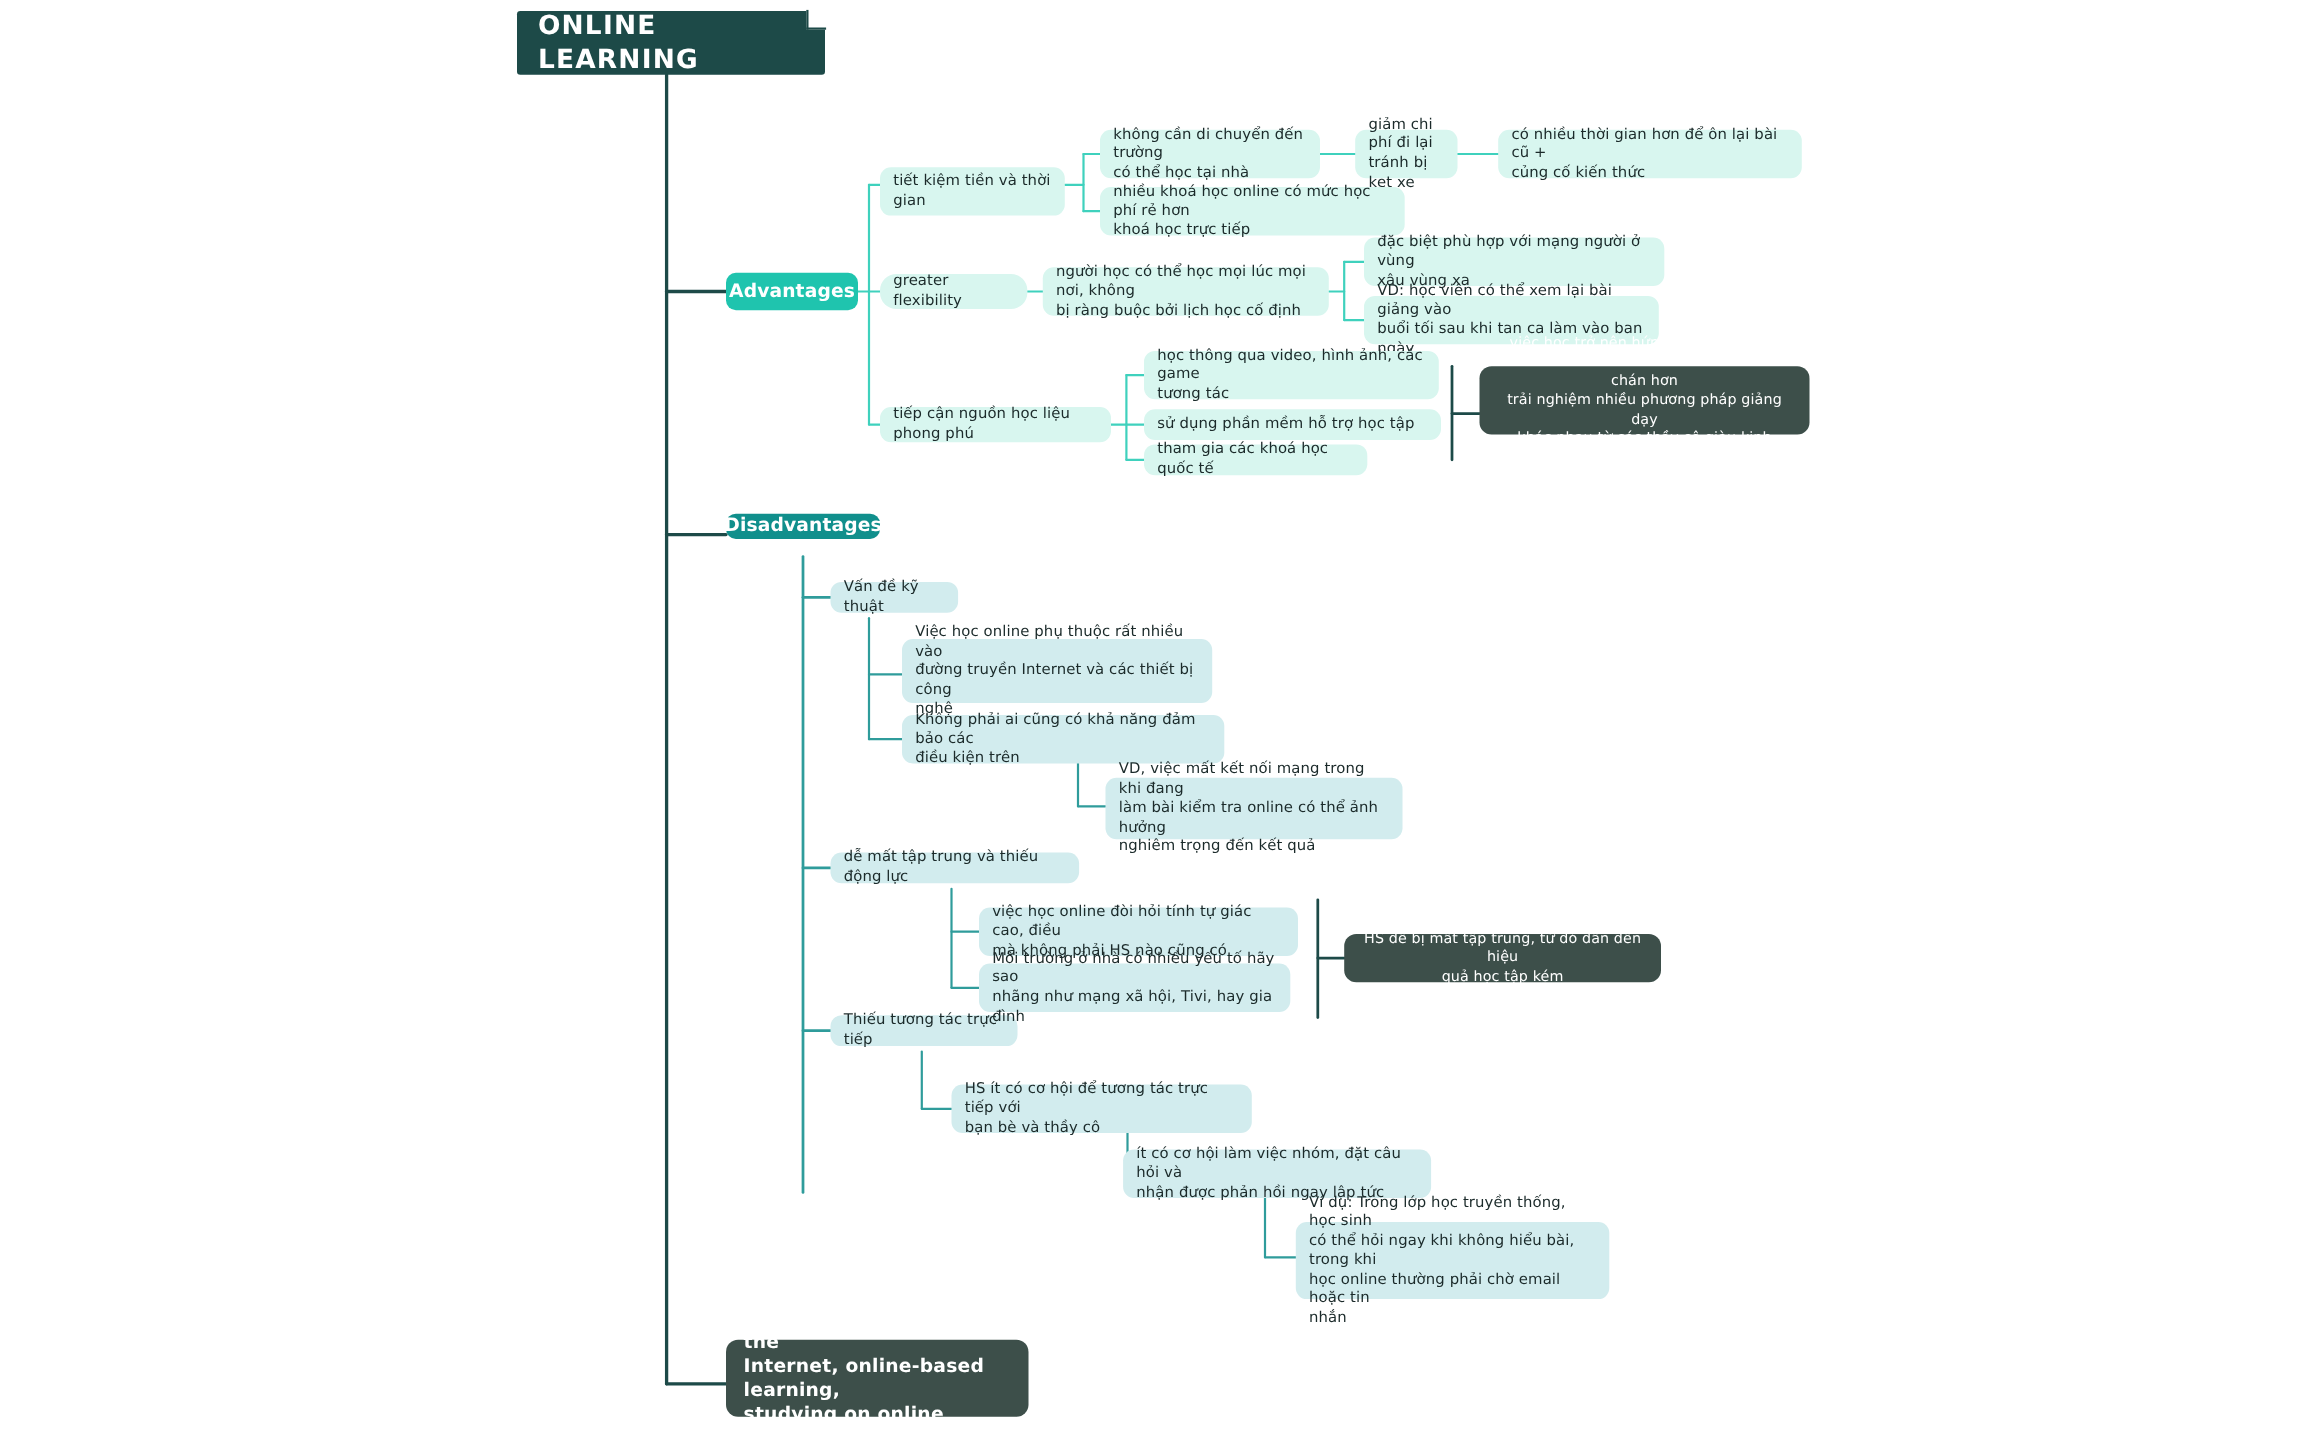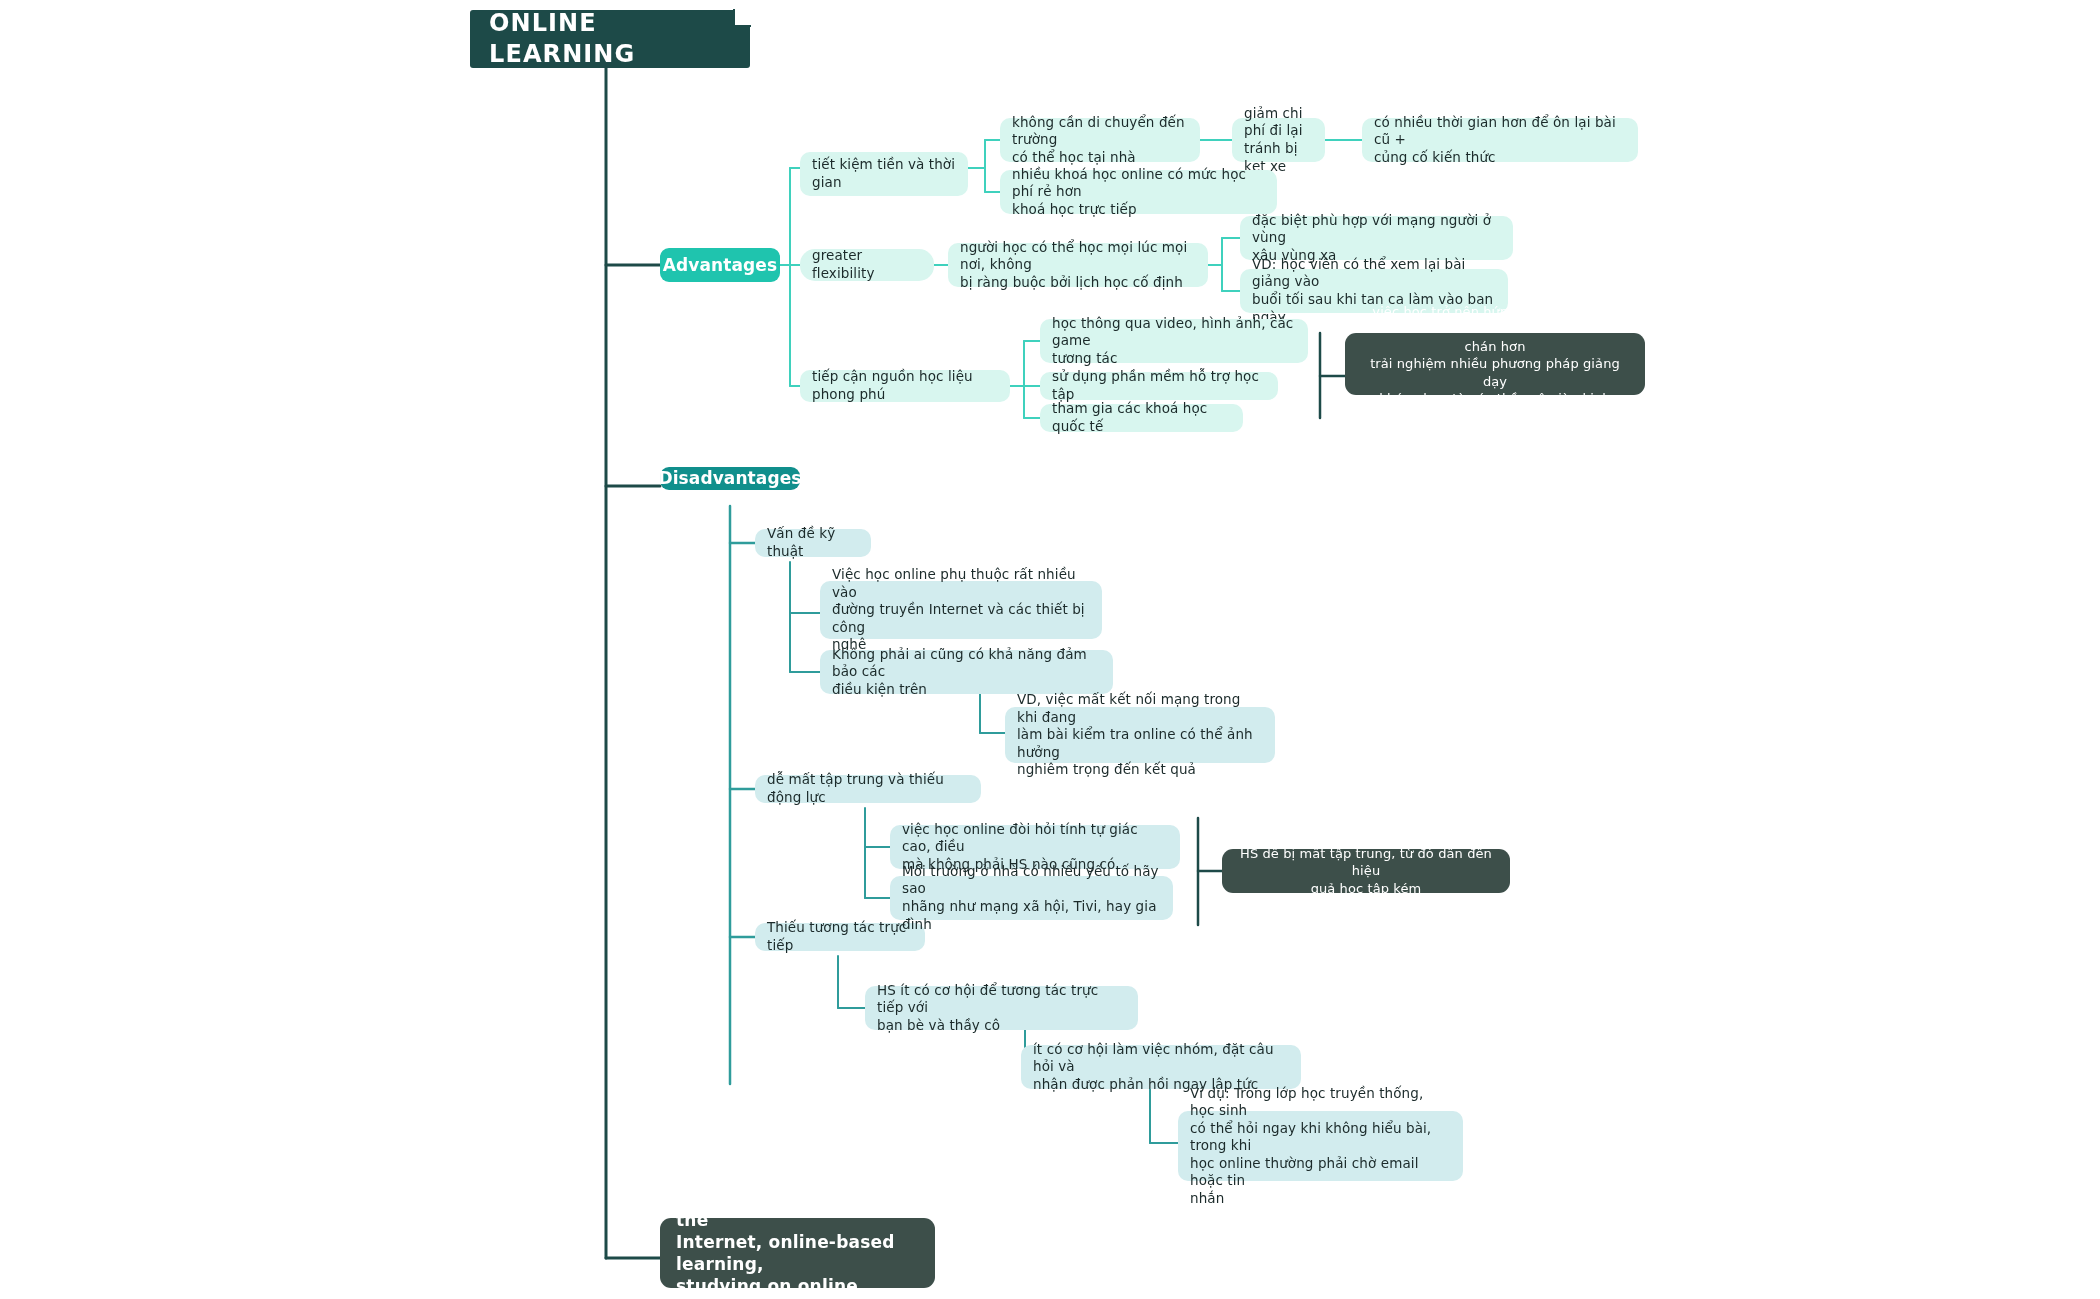--- a/index.html
+++ b/index.html
@@ -244,21 +244,21 @@
   <div class="node mint" style="left:1240px; top:269px; width:268px; height:44px;">
     <span>VD: học viên có thể xem lại bài giảng vào
 buổi tối sau khi tan ca làm vào ban ngày</span>
   </div>
 
   <div class="node mint" style="left:1040px; top:319px; width:268px; height:44px;">
     <span>học thông qua video, hình ảnh, các game
 tương tác</span>
   </div>
 
-  <div class="node mint" style="left:1040px; top:372px; width:238px; height:28px;">
+  <div class="node mint" style="left:1040px; top:372px; width:270px; height:28px;">
     <span>sử dụng phần mềm hỗ trợ học tập</span>
   </div>
 
   <div class="node mint" style="left:1040px; top:404px; width:203px; height:28px;">
     <span>tham gia các khoá học quốc tế</span>
   </div>
 
   <div class="node dark" style="left:1345px; top:333px; width:300px; height:62px;">
     <span>việc học trở nên hứng thú hơn và bớt nhàm
 chán hơn

